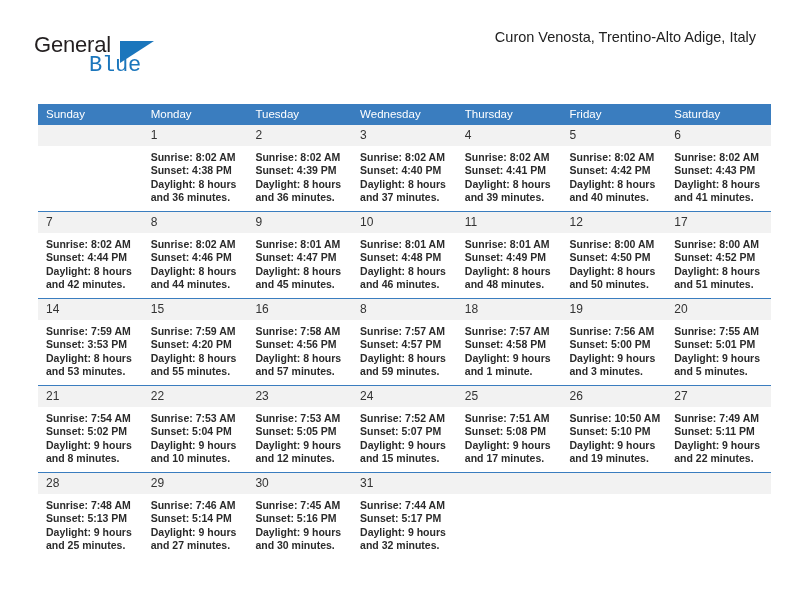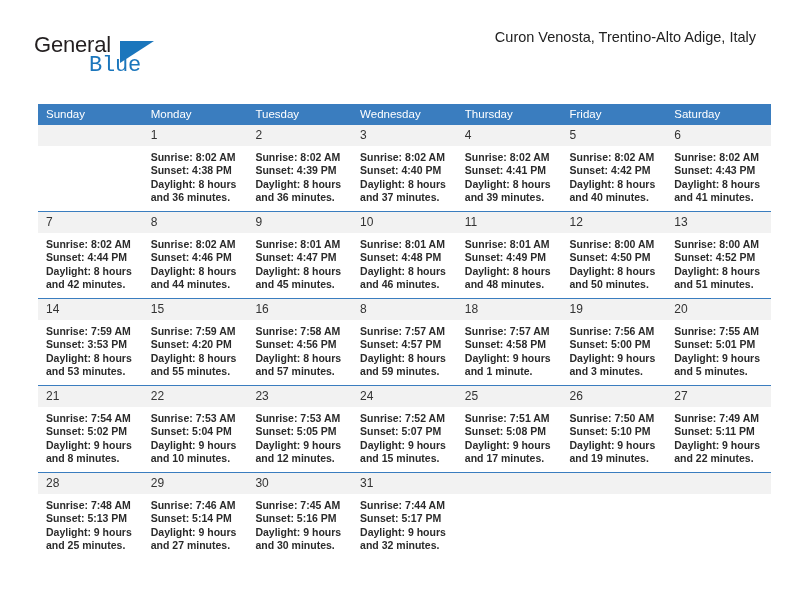--- a/index.html
+++ b/index.html
@@ -289,21 +289,21 @@
             <td class="day">
               <div class="daynum">12</div>
               <div class="info">
                 <div>Sunrise: 8:00 AM</div>
                 <div>Sunset: 4:50 PM</div>
                 <div>Daylight: 8 hours</div>
                 <div>and 50 minutes.</div>
               </div>
             </td>
             <td class="day">
-              <div class="daynum">13</div>
+              <div class="daynum">17</div>
               <div class="info">
                 <div>Sunrise: 8:00 AM</div>
                 <div>Sunset: 4:52 PM</div>
                 <div>Daylight: 8 hours</div>
                 <div>and 51 minutes.</div>
               </div>
             </td>
           </tr>
           <tr class="week">
             <td class="day">
@@ -412,21 +412,21 @@
               <div class="info">
                 <div>Sunrise: 7:51 AM</div>
                 <div>Sunset: 5:08 PM</div>
                 <div>Daylight: 9 hours</div>
                 <div>and 17 minutes.</div>
               </div>
             </td>
             <td class="day">
               <div class="daynum">26</div>
               <div class="info">
-                <div>Sunrise: 7:50 AM</div>
+                <div>Sunrise: 10:50 AM</div>
                 <div>Sunset: 5:10 PM</div>
                 <div>Daylight: 9 hours</div>
                 <div>and 19 minutes.</div>
               </div>
             </td>
             <td class="day">
               <div class="daynum">27</div>
               <div class="info">
                 <div>Sunrise: 7:49 AM</div>
                 <div>Sunset: 5:11 PM</div>

